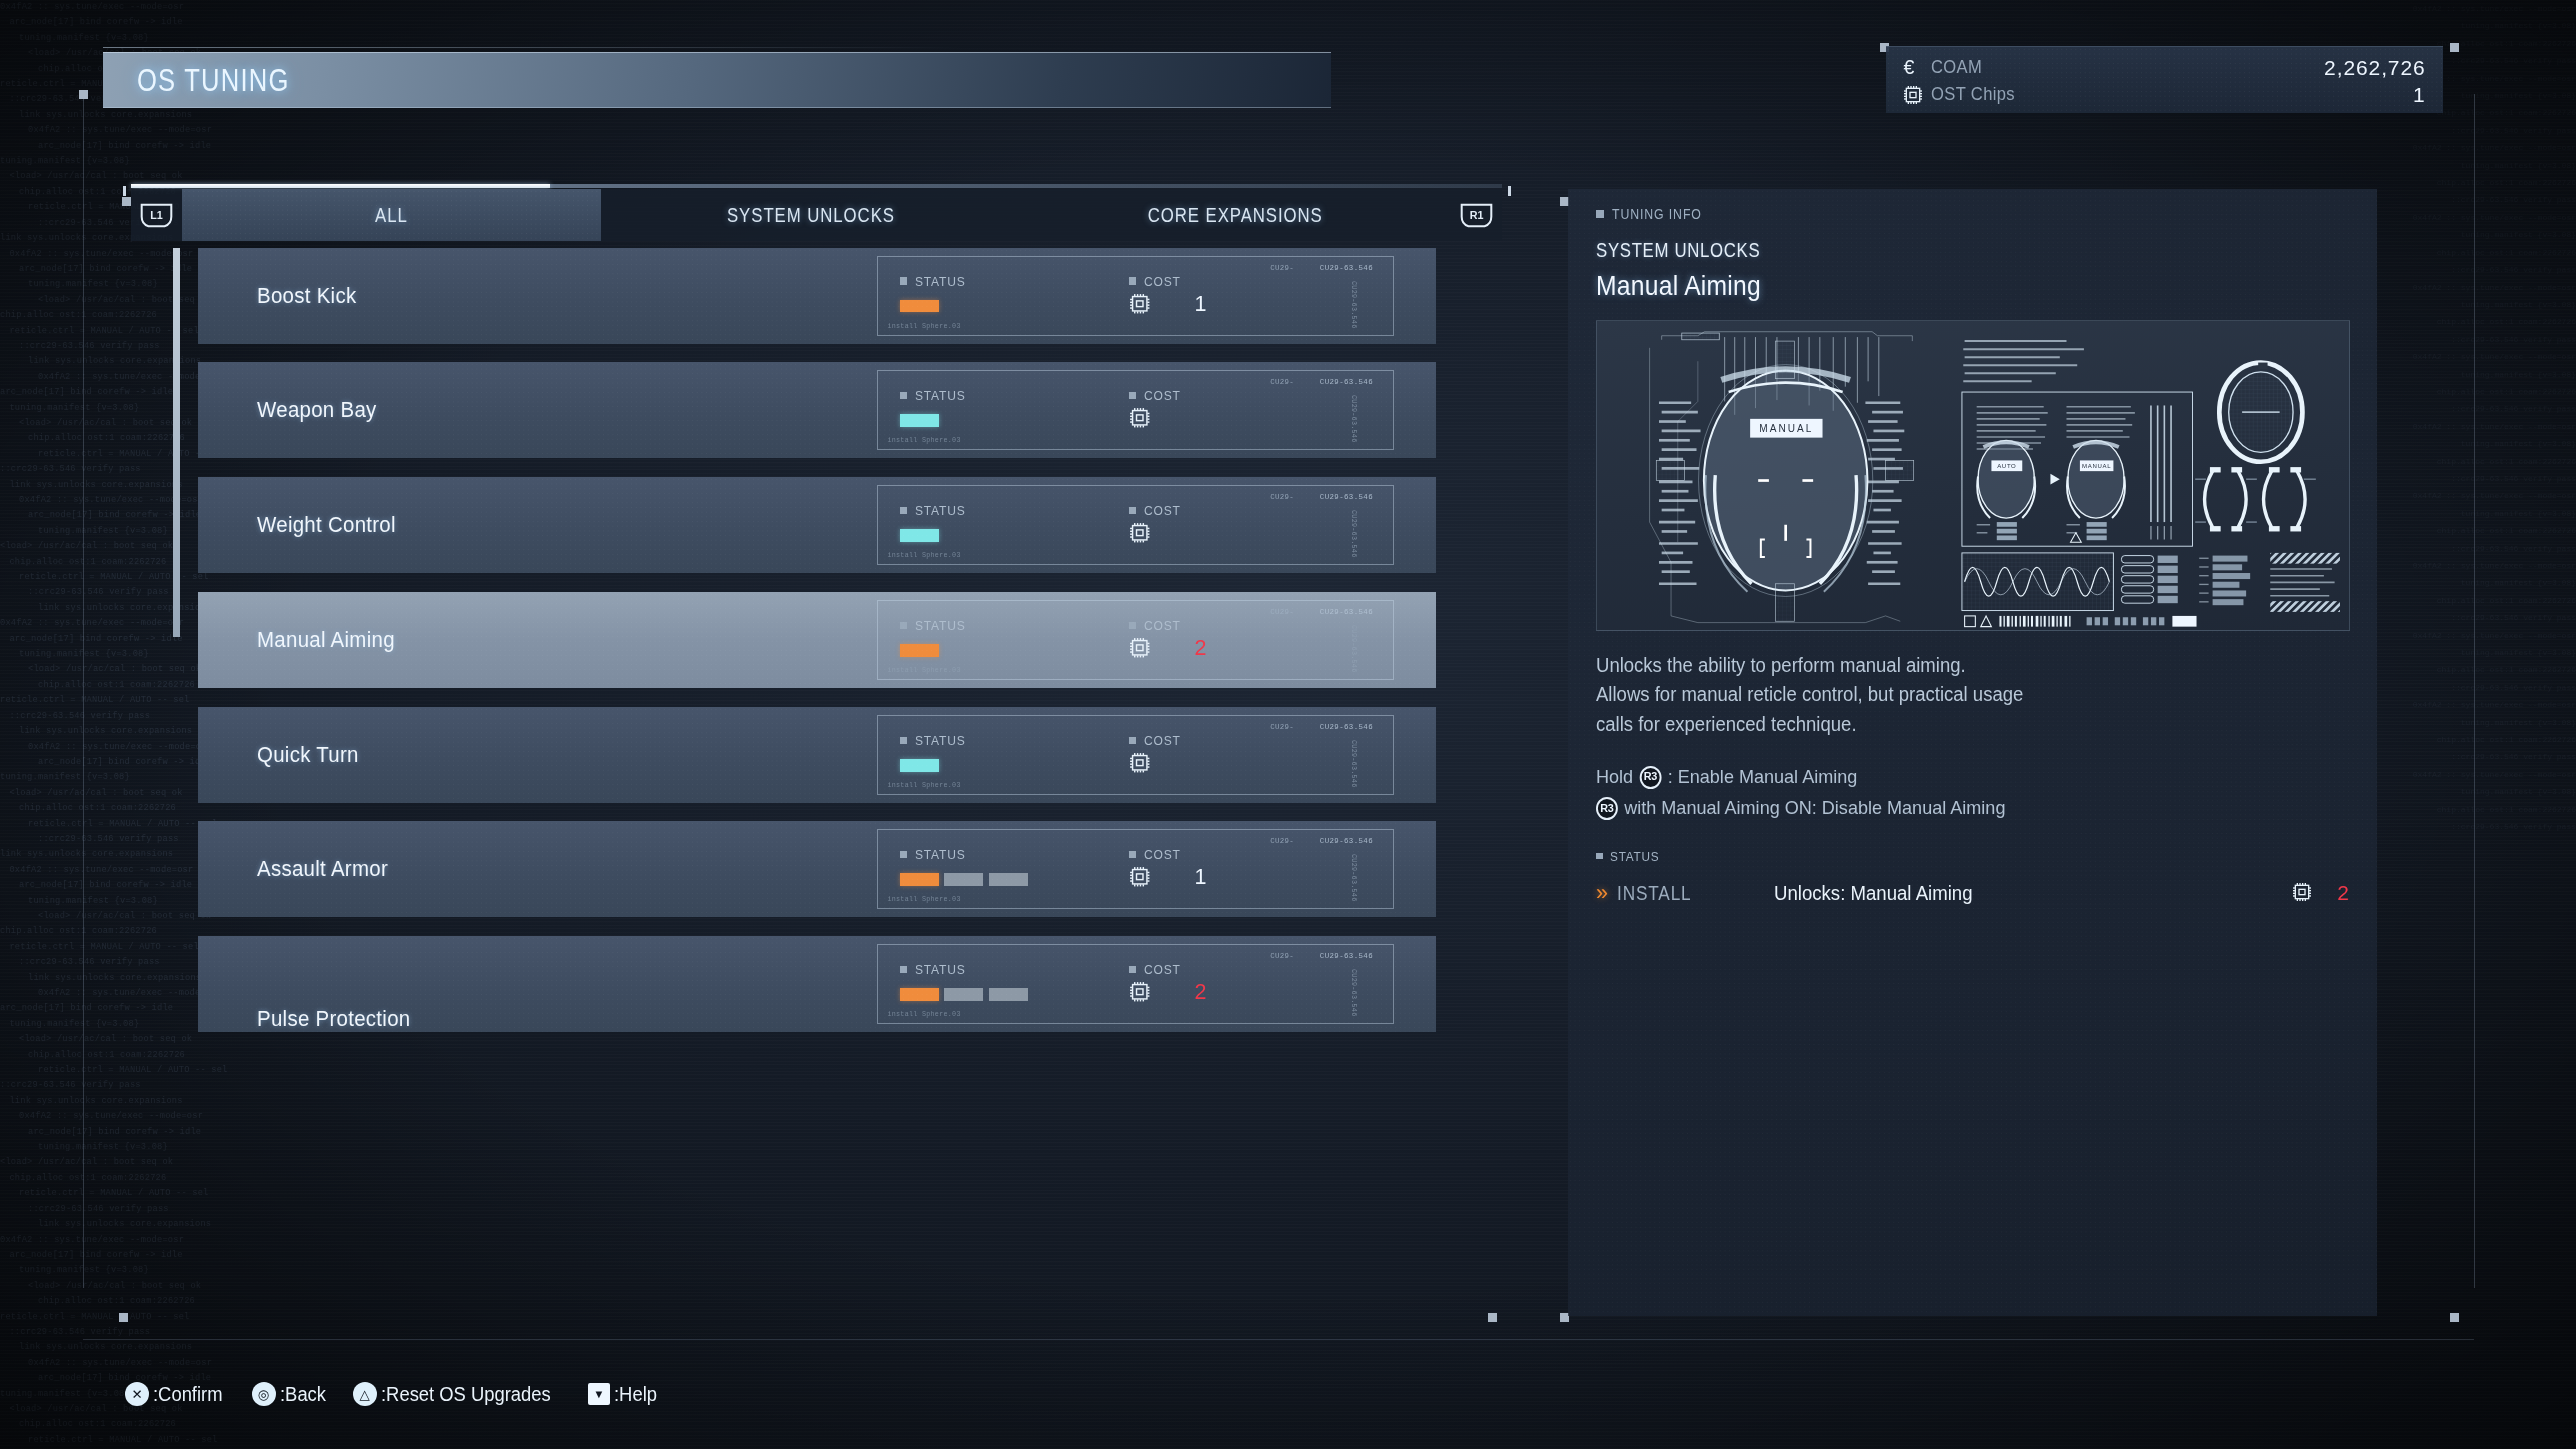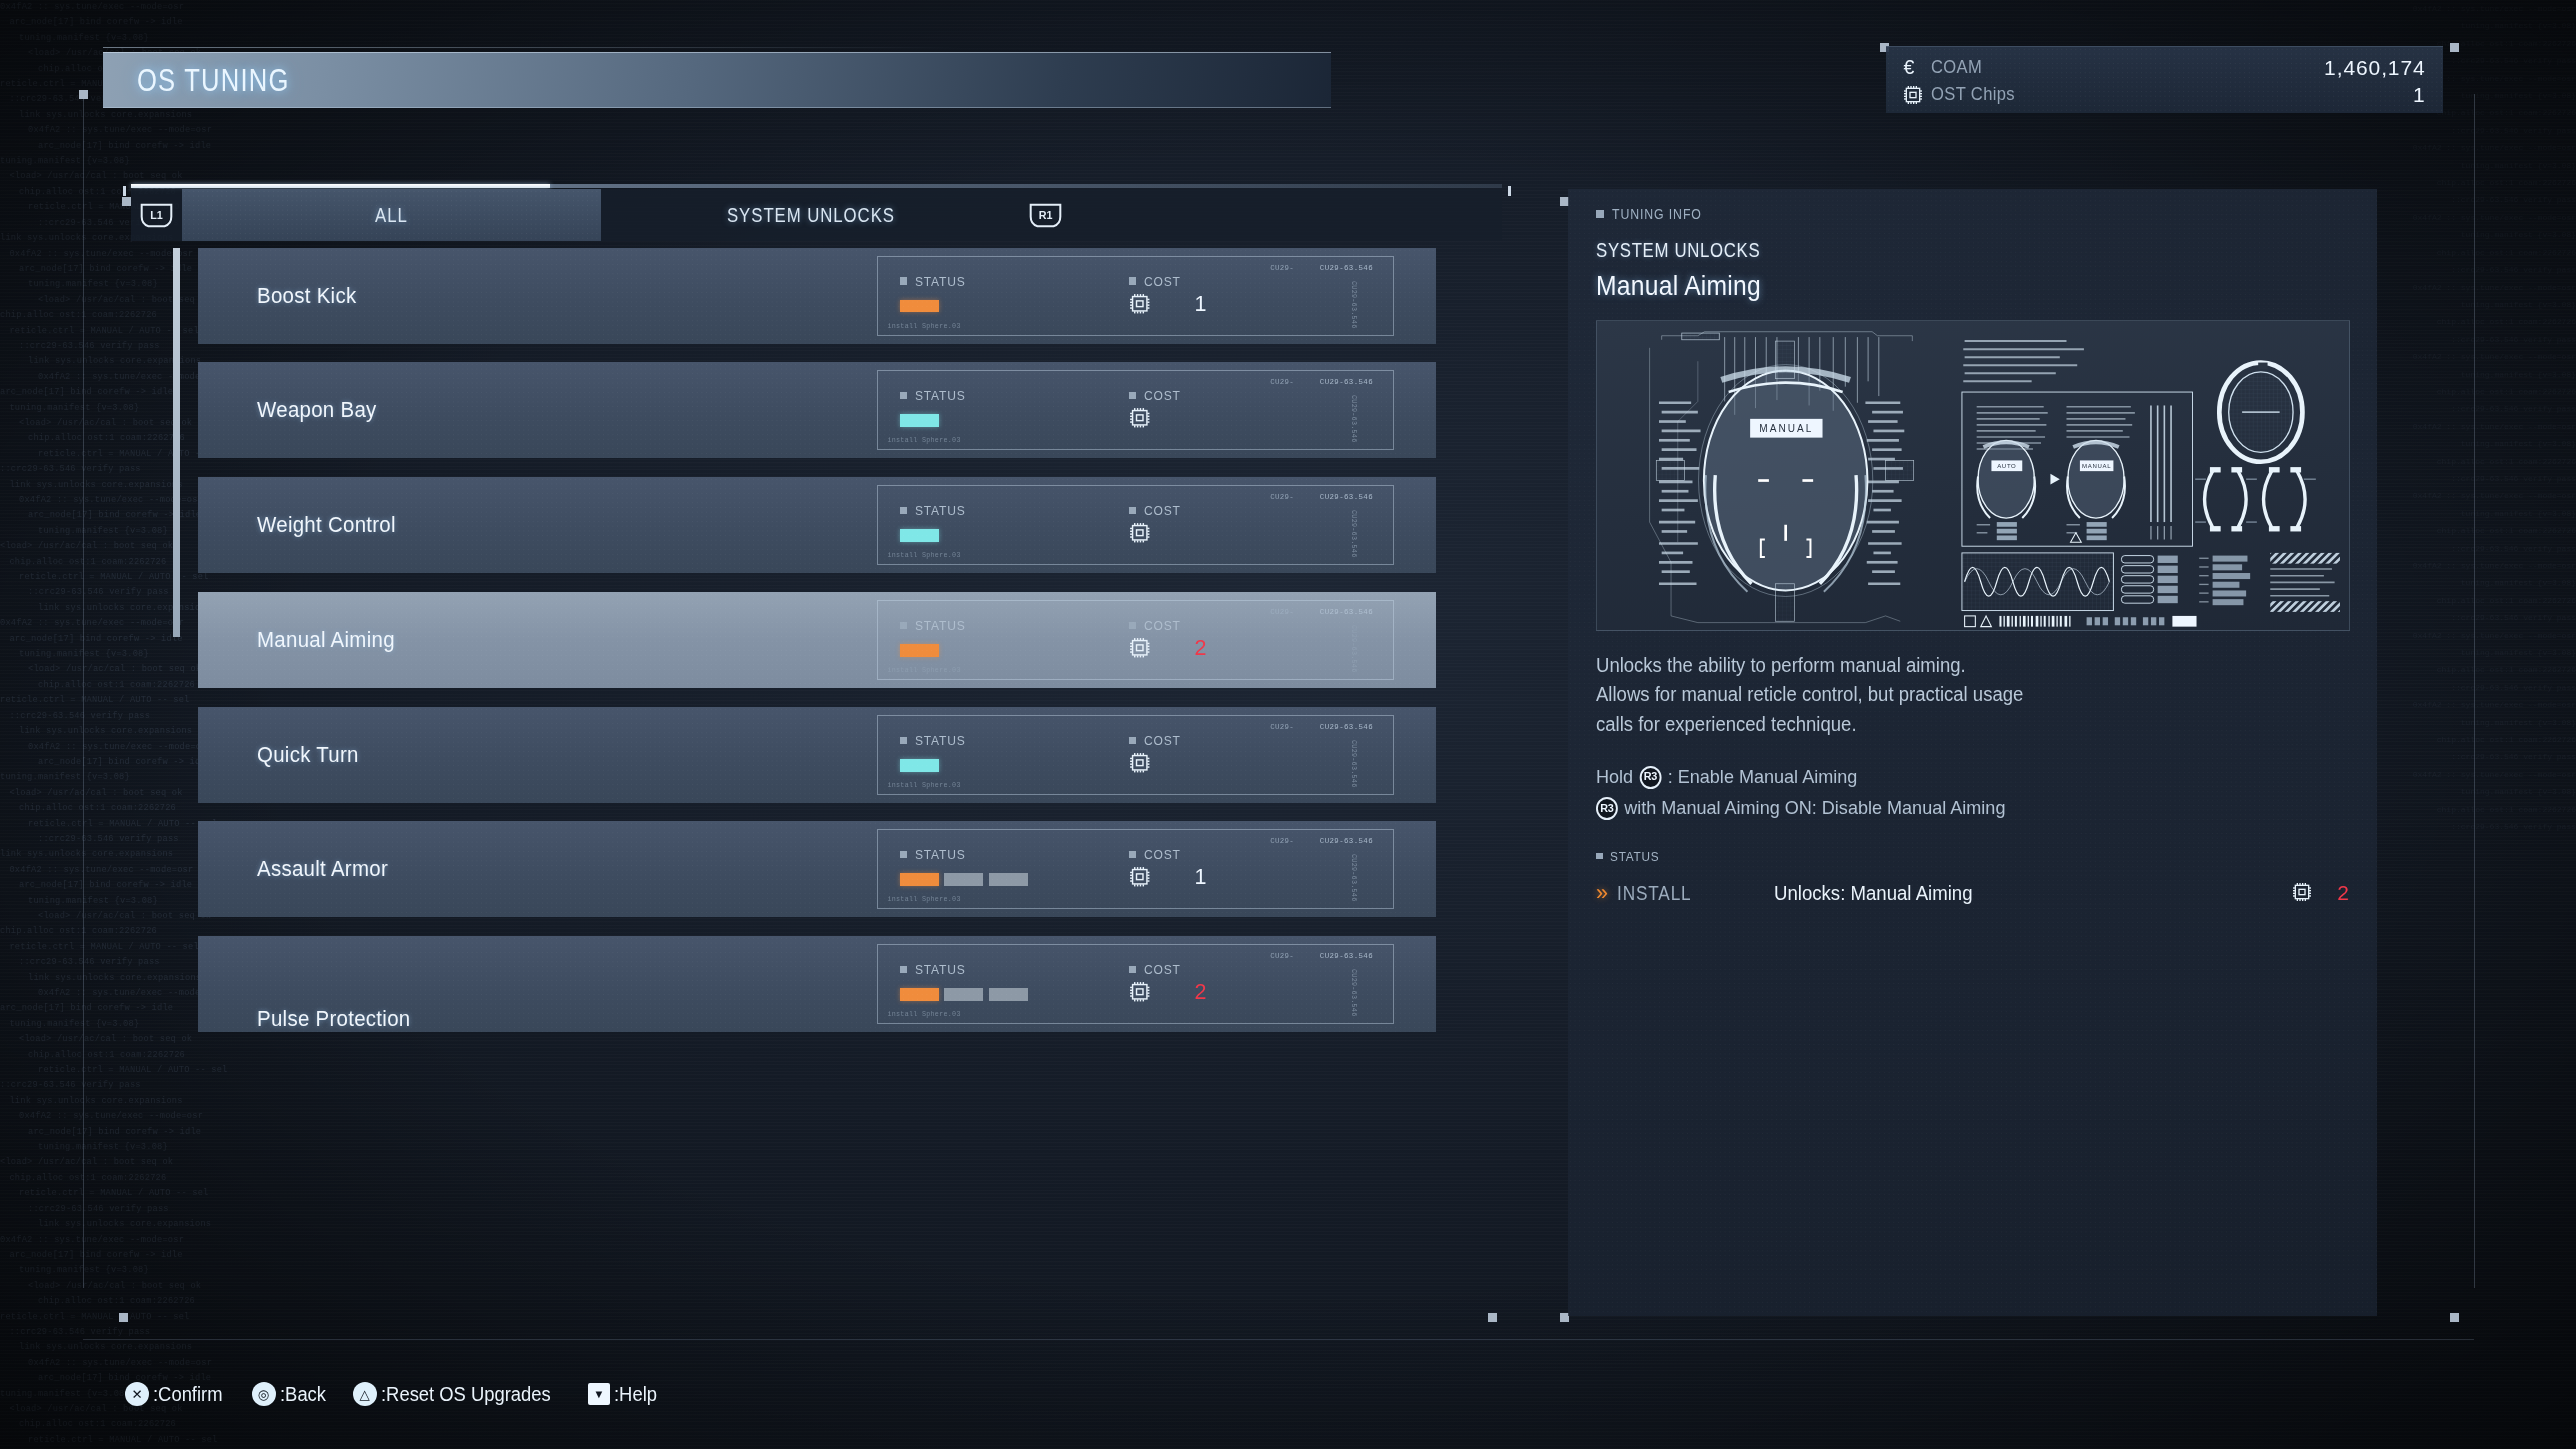--- a/index.html
+++ b/index.html
@@ -347,21 +347,21 @@
 <div class="hairline-h" style="left:83px;top:1339px;width:2391px;"></div>
 
 <div id="titlebar">
   <div id="title-text">OS TUNING</div>
 </div>
 
 <div id="currency">
   <div class="cur-row">
     <div class="cur-ico">€</div>
     <div class="cur-lbl">COAM</div>
-    <div class="cur-val">1,460,174</div>
+    <div class="cur-val">2,262,726</div>
   </div>
   <div class="cur-row">
     <div class="cur-ico">
       <svg class="chip-svg" width="20" height="20" viewBox="0 0 30 30">
         <rect x="5" y="5" width="20" height="20" fill="none" stroke="#e8f2fb" stroke-width="2"></rect>
         <rect x="10.5" y="11" width="9" height="8" fill="none" stroke="#e8f2fb" stroke-width="2"></rect>
         <g fill="#e8f2fb">
           <rect x="7" y="1.5" width="2" height="3"></rect>
             <rect x="11" y="1.5" width="2" height="3"></rect>
           <rect x="15" y="1.5" width="2" height="3"></rect>
@@ -399,20 +399,23 @@
       <svg width="35" height="27" viewBox="0 0 52 40">
         <path d="M4 4 H48 V22 Q48 33 38 36 H14 Q4 33 4 22 Z" fill="none" stroke="#e4eef8" stroke-width="3"></path>
         <text x="26" y="25" font-family="Liberation Sans, sans-serif" font-size="16" fill="#e4eef8" text-anchor="middle" font-weight="bold">L1</text>
       </svg>
     </div>
     <div class="tab active" style="width:419px;">
       <span>ALL</span>
     </div>
     <div class="tab" style="width:419px;">
       <span>SYSTEM UNLOCKS</span>
+    </div>
+    <div class="tab" style="width:431px;">
+      <span>CORE EXPANSIONS</span>
     </div>
     <div class="bumper">
       <svg width="35" height="27" viewBox="0 0 52 40">
         <path d="M4 4 H48 V22 Q48 33 38 36 H14 Q4 33 4 22 Z" fill="none" stroke="#e4eef8" stroke-width="3"></path>
         <text x="26" y="25" font-family="Liberation Sans, sans-serif" font-size="16" fill="#e4eef8" text-anchor="middle" font-weight="bold">R1</text>
       </svg>
     </div>
   </div>
 
   <div id="listzone">

